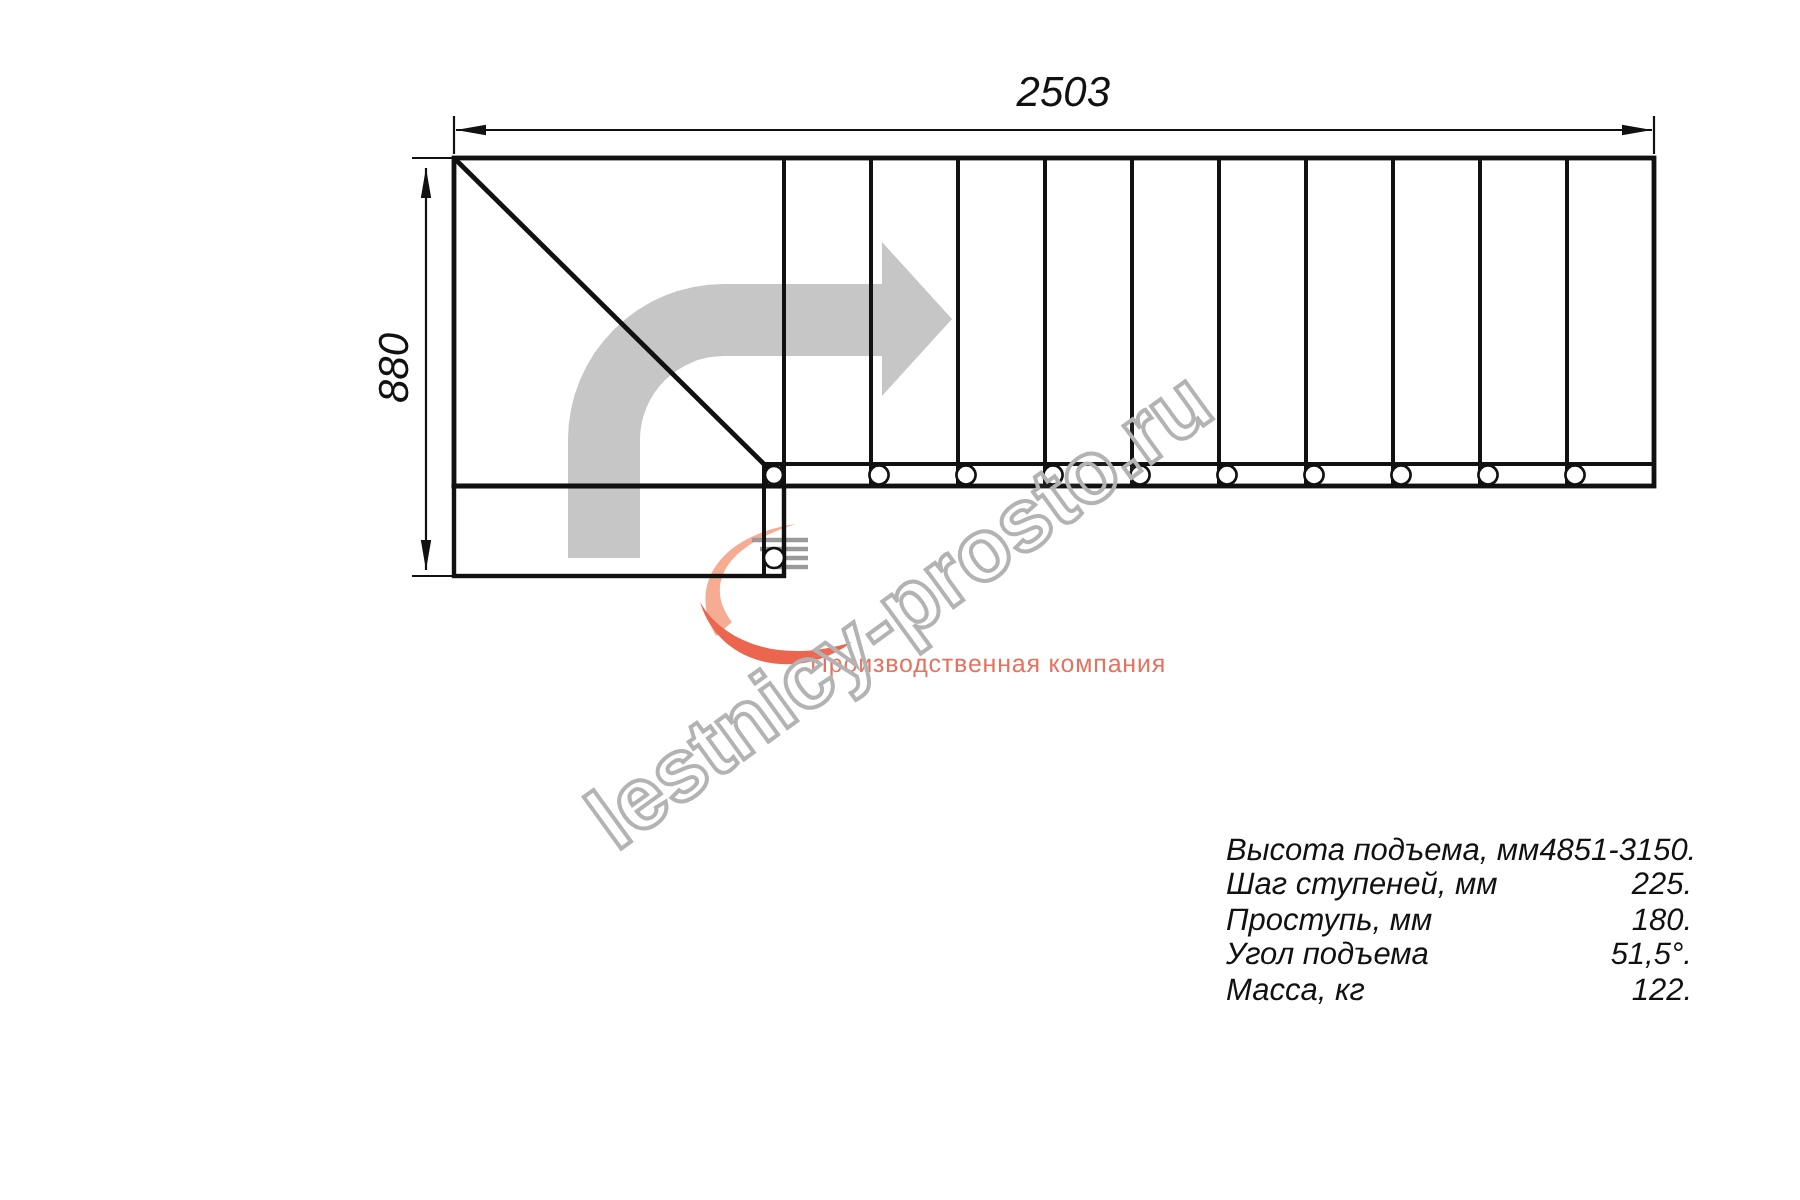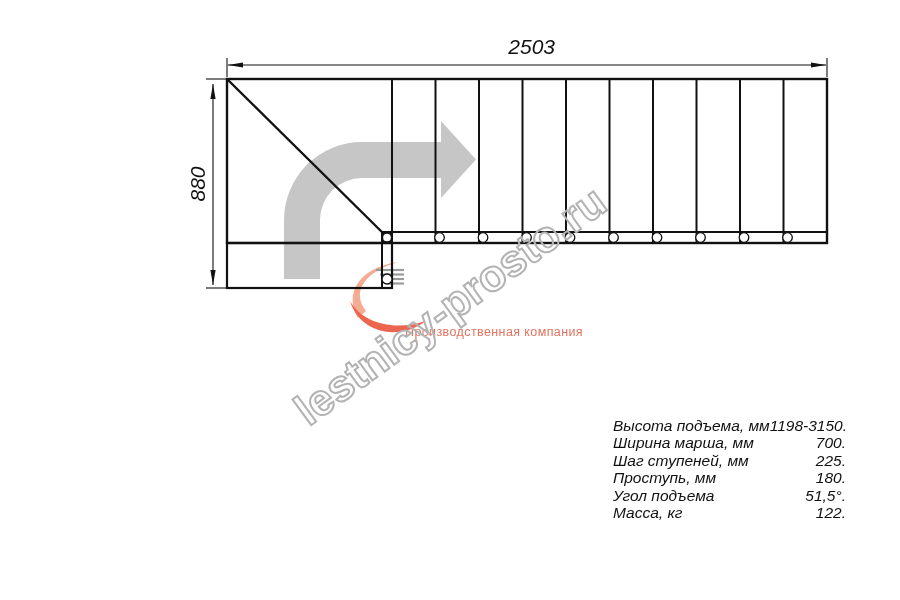--- a/index.html
+++ b/index.html
@@ -131,25 +131,21 @@
   <div class="dim-label" style="left:495px;top:35px;width:60px;text-align:right;">2503</div>
   <div class="dim-label vertical" style="left:173px;top:172px;width:50px;height:24px;">880</div>
 
   <div class="logo-tagline">Производственная компания</div>
 
   <div class="watermark">lestnicy-prosto.ru</div>
 
   <div class="spec-table">
     <div class="spec-row">
       <span class="lbl">Высота подъема, мм</span>
-      <span class="val">1198-3150.</span>
-    </div>
-    <div class="spec-row">
-      <span class="lbl">Ширина марша, мм</span>
-      <span class="val">700.</span>
+      <span class="val">4851-3150.</span>
     </div>
     <div class="spec-row">
       <span class="lbl">Шаг ступеней, мм</span>
       <span class="val">225.</span>
     </div>
     <div class="spec-row">
       <span class="lbl">Проступь, мм</span>
       <span class="val">180.</span>
     </div>
     <div class="spec-row">

